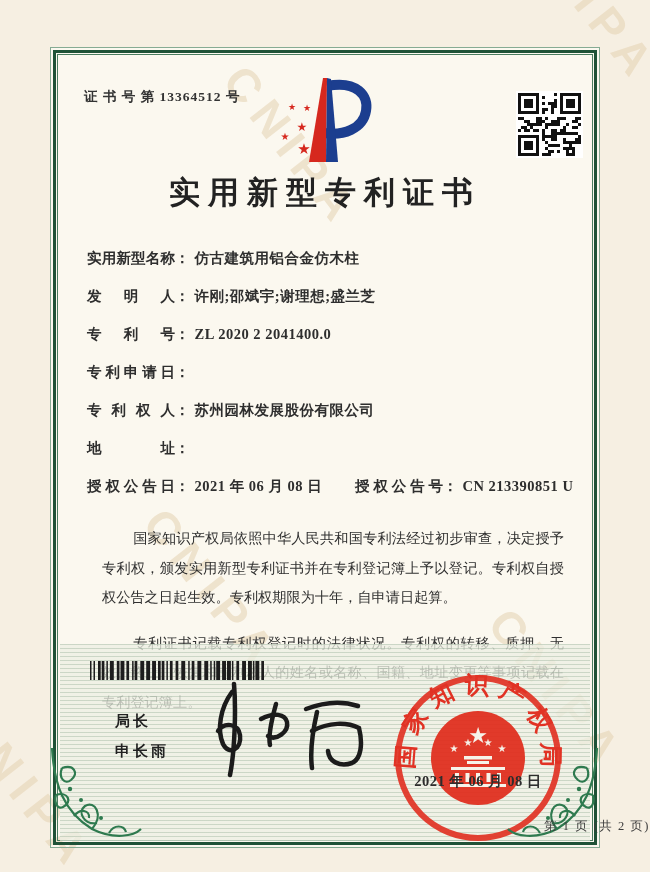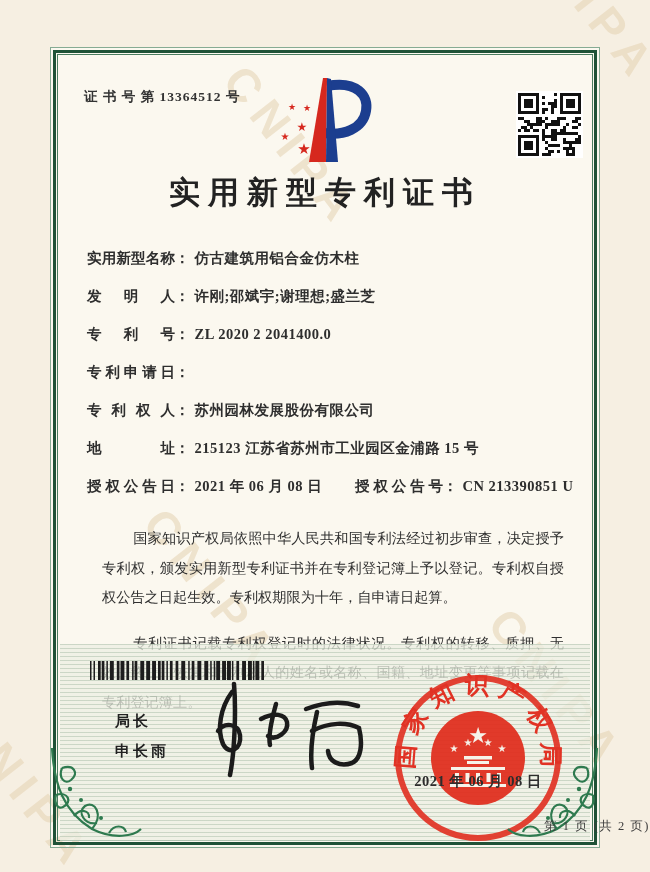--- a/index.html
+++ b/index.html
@@ -224,21 +224,20 @@
       <span class="fcolon">：</span>
   </div>
   <div class="frow">
     <span class="flabel">专利权人</span>
       <span class="fcolon">：</span>
       <span class="fvalue">苏州园林发展股份有限公司</span>
   </div>
   <div class="frow">
     <span class="flabel">地址</span>
       <span class="fcolon">：</span>
-      <span class="fvalue">215123 江苏省苏州市工业园区金浦路 15 号</span>
   </div>
   <div class="grantrow">
     <span class="grant-left">
       <span class="flabel">授权公告日</span>
         <span class="fcolon">：</span>
         <span class="fvalue">2021 年 06 月 08 日</span>
     </span>
     <span class="grant-right">
       <span class="flabel">授权公告号</span>
         <span class="fcolon">：</span>

